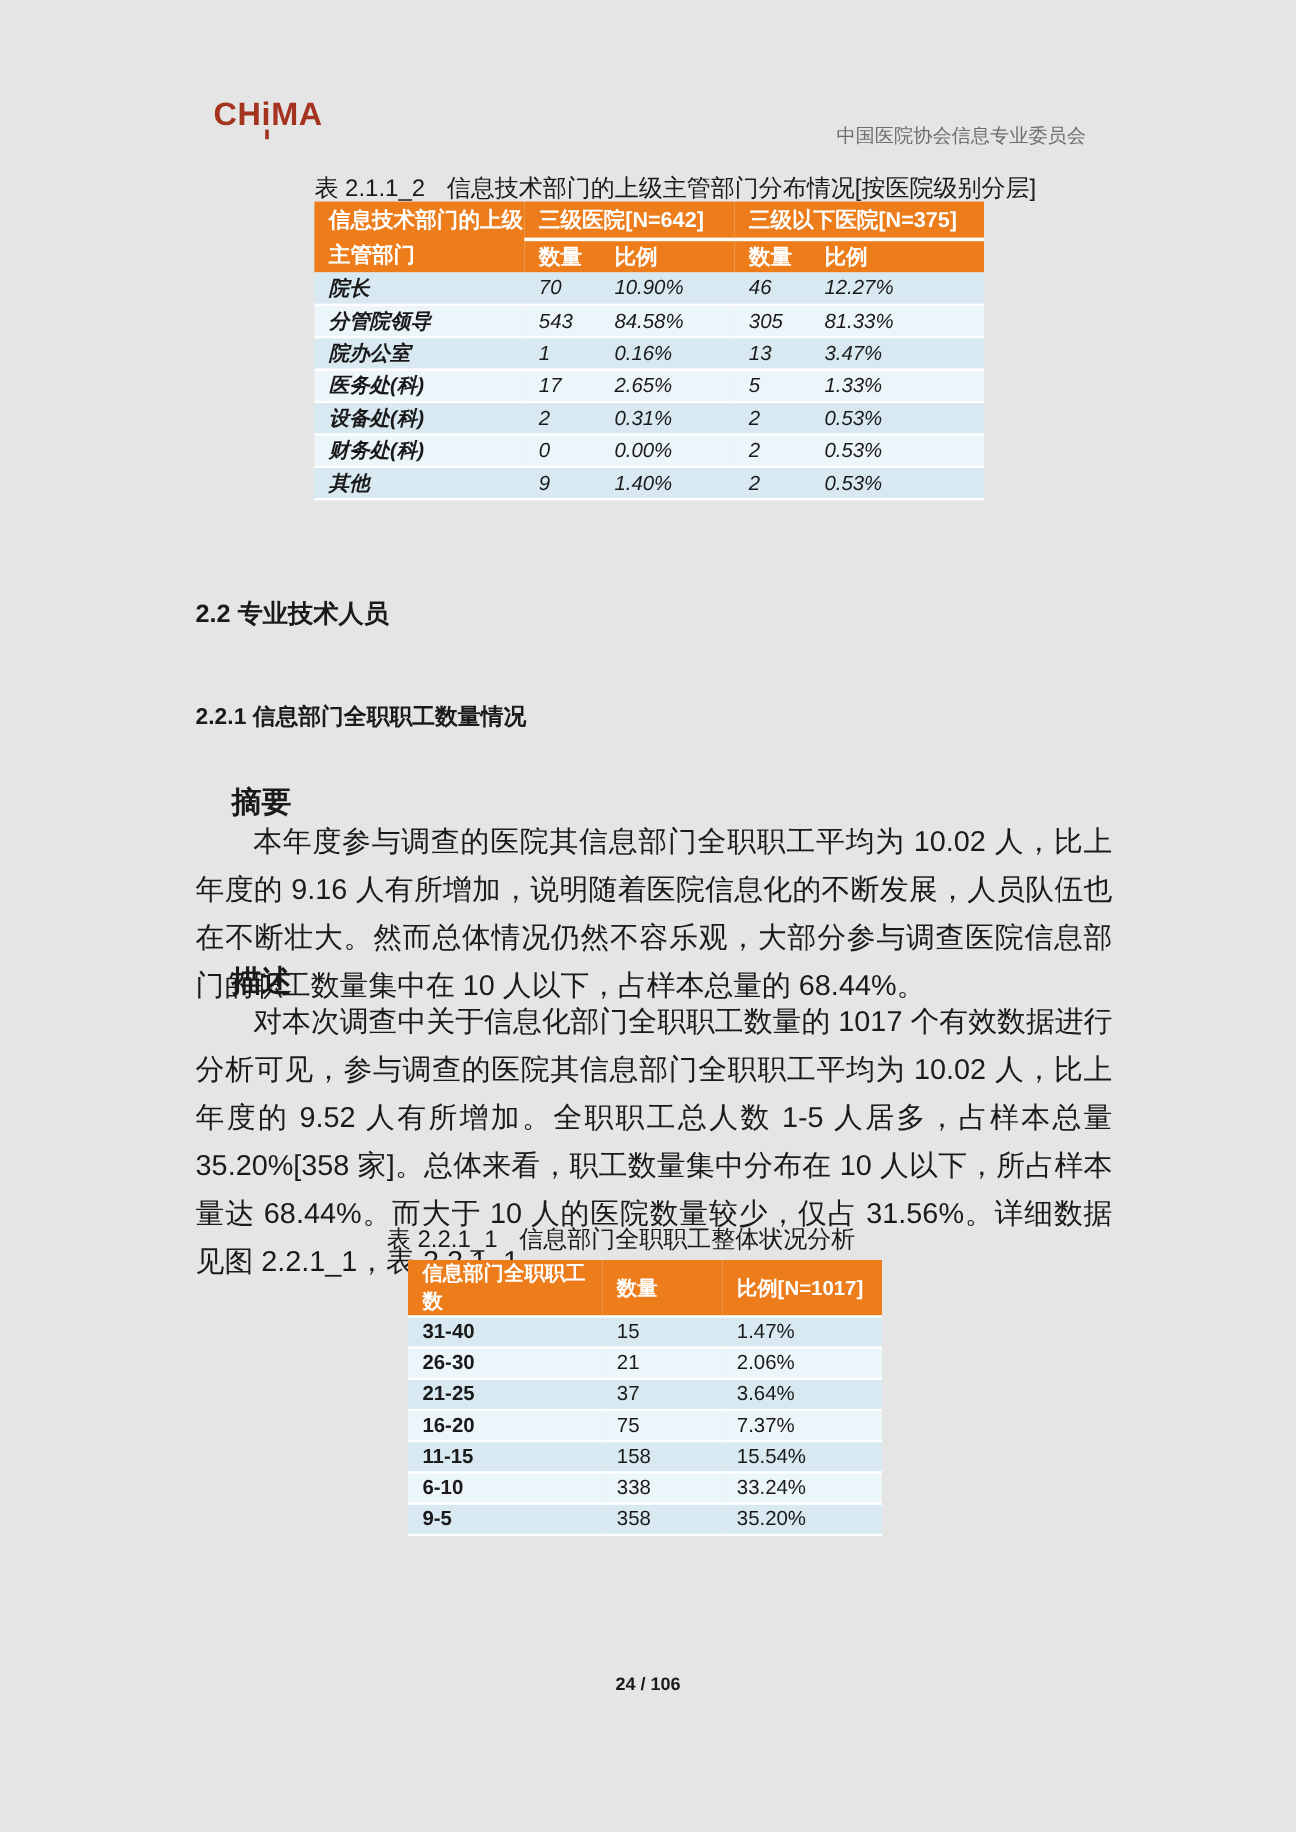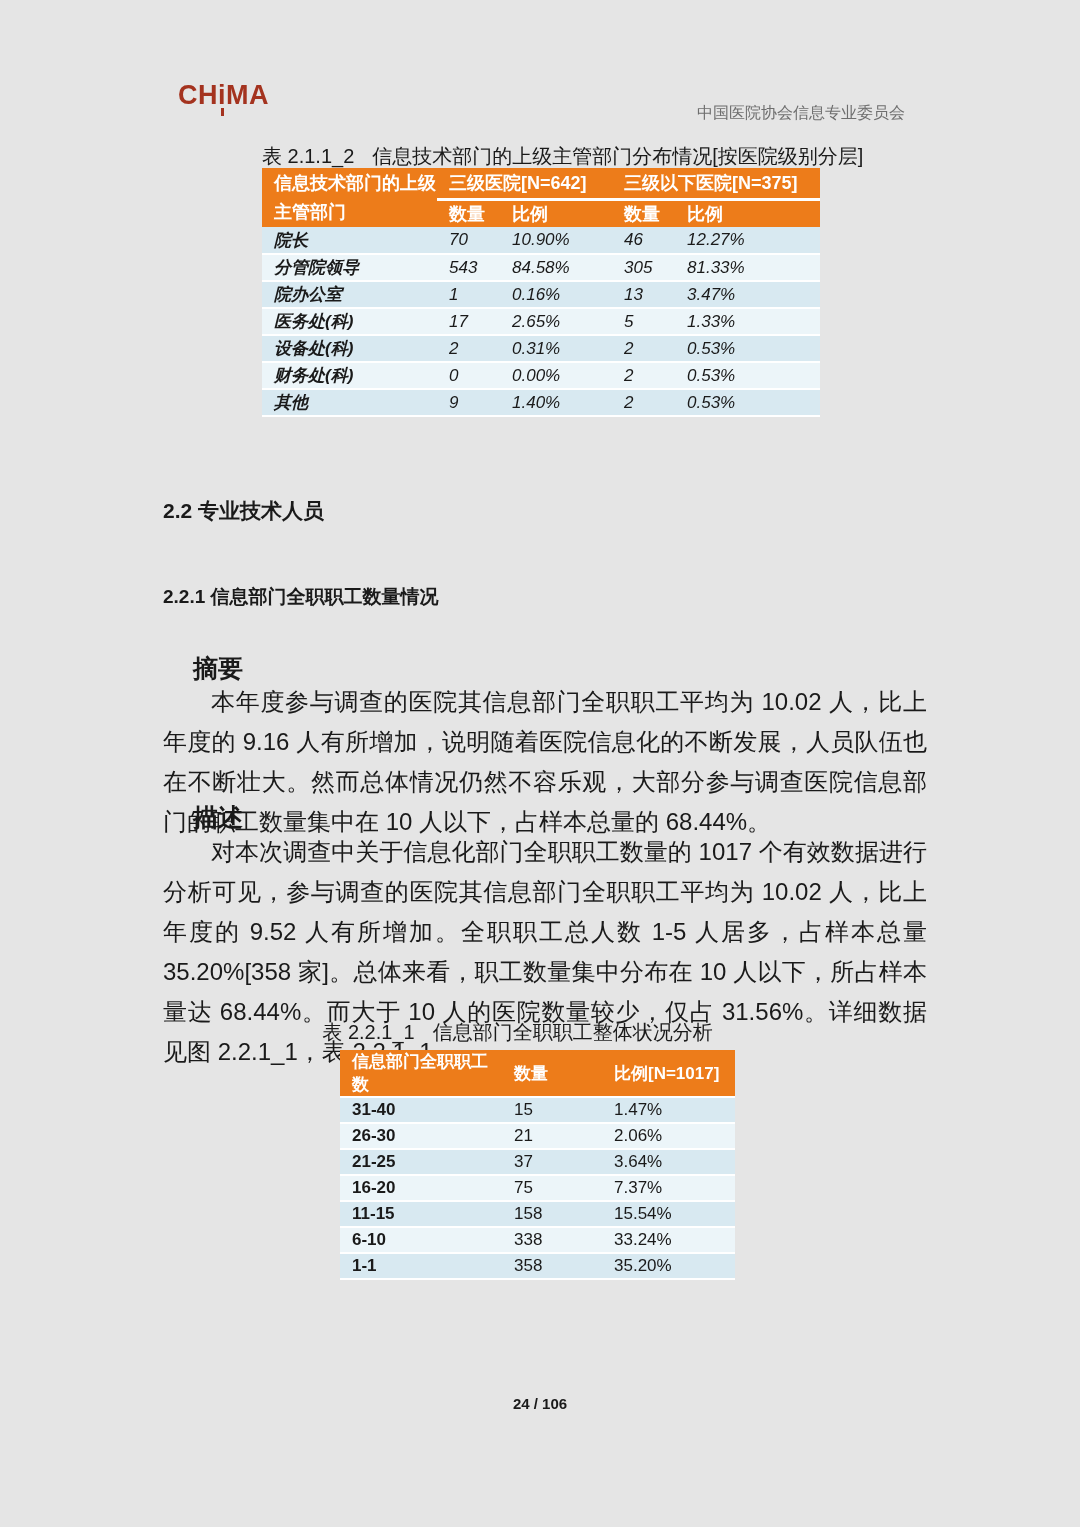--- a/index.html
+++ b/index.html
@@ -210,21 +210,21 @@
         <td class="lbl">11-15</td>
         <td>158</td>
         <td>15.54%</td>
       </tr>
       <tr>
         <td class="lbl">6-10</td>
         <td>338</td>
         <td>33.24%</td>
       </tr>
       <tr>
-        <td class="lbl">1-1</td>
+        <td class="lbl">9-5</td>
         <td>358</td>
         <td>35.20%</td>
       </tr>
     </tbody>
   </table>
 
   <div class="abs footer">24 / 106</div>
 
 </div>
 

